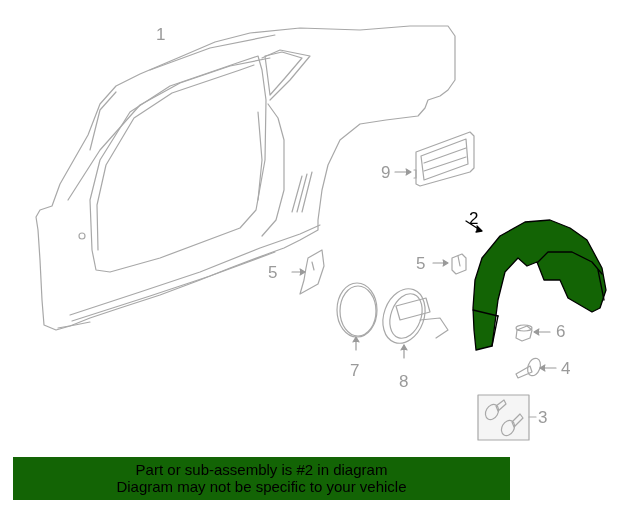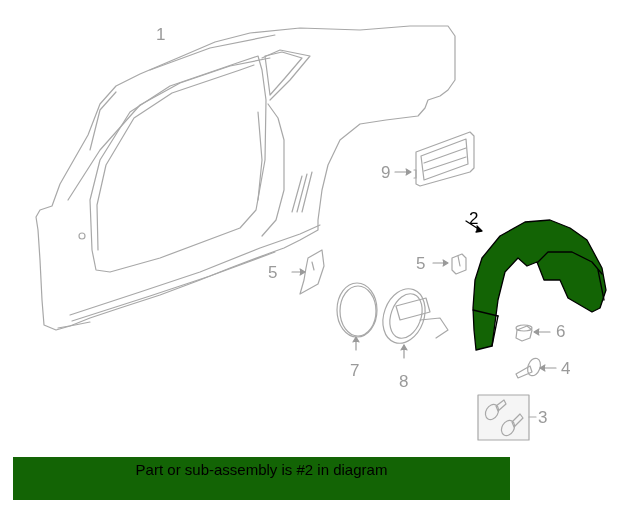--- a/index.html
+++ b/index.html
@@ -123,13 +123,14 @@
   <span class="callout" style="left:416px;top:255px;">5</span>
   <span class="callout" style="left:556px;top:323px;">6</span>
   <span class="callout" style="left:350px;top:362px;">7</span>
   <span class="callout" style="left:399px;top:373px;">8</span>
   <span class="callout" style="left:381px;top:164px;">9</span>
   <span class="callout" style="left:268px;top:264px;">5</span>
 </div>
 
 <div id="banner" style="left:13px;width:497px;">
   <div>Part or sub-assembly is #2 in diagram</div>
+  <div>Diagram may not be specific to your vehicle</div>
 </div>
 
 </body></html>

